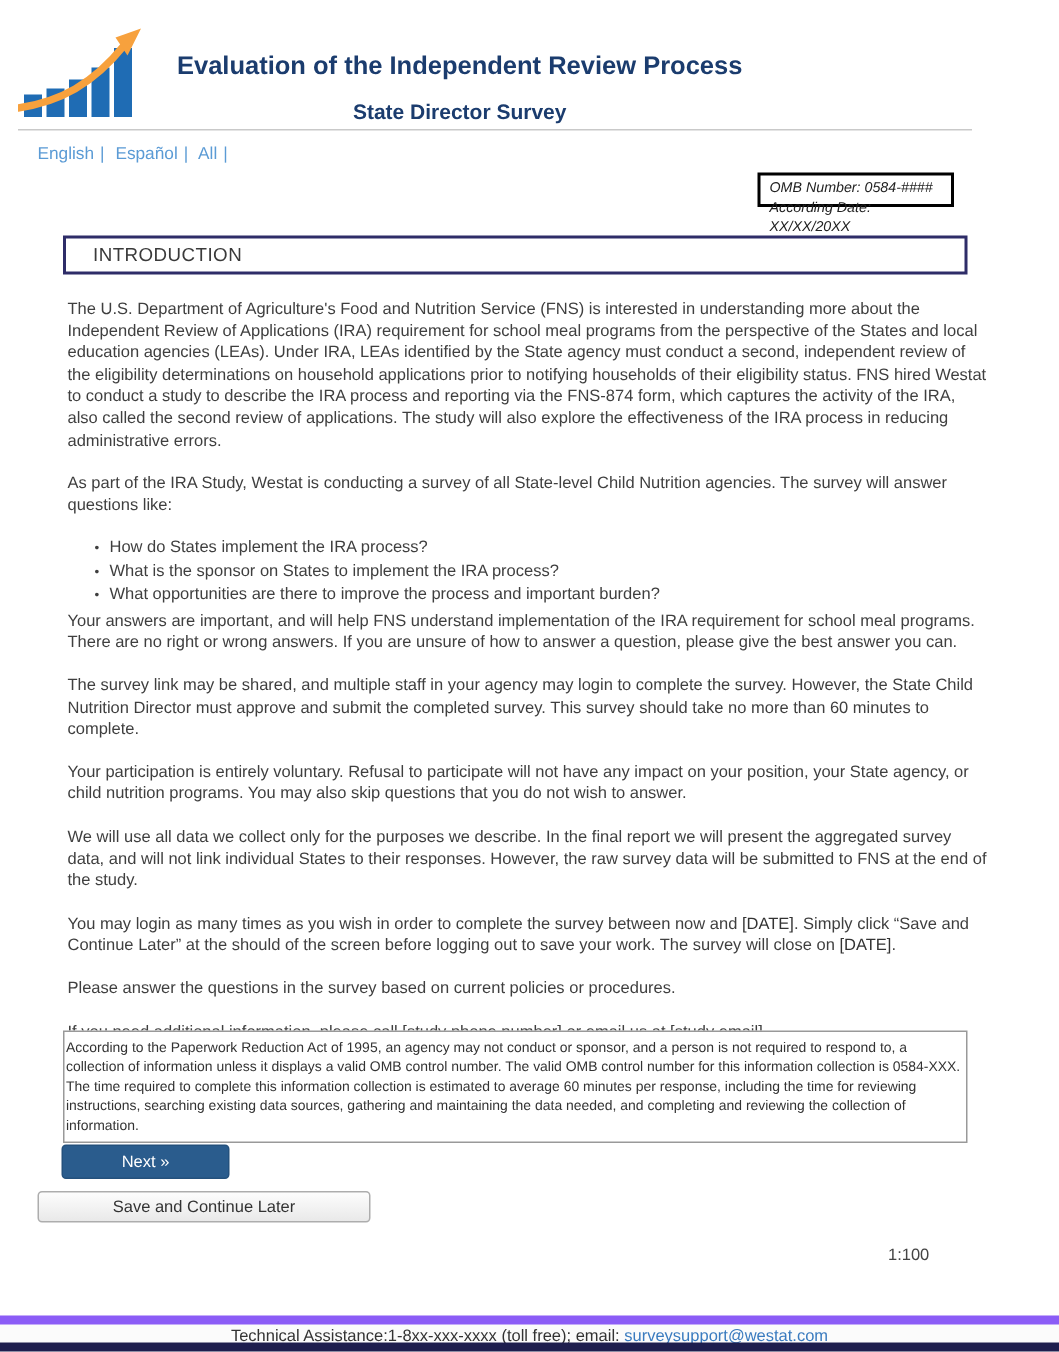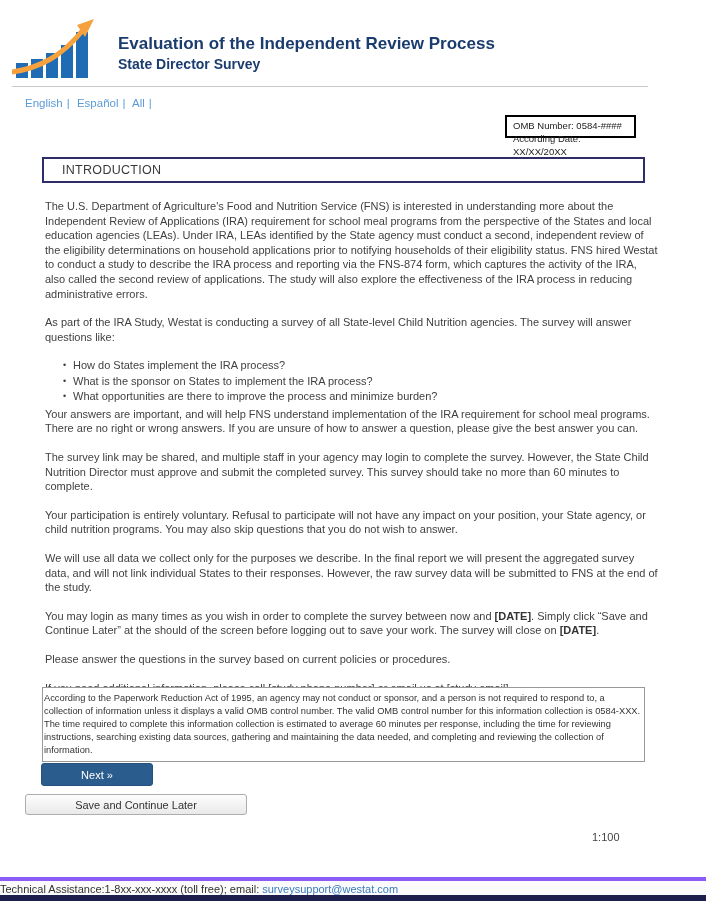--- a/index.html
+++ b/index.html
@@ -6,68 +6,68 @@
   html, body { background: #ffffff; }
   body {
     width: 706px; height: 901px;
     font-family: "Liberation Sans", "DejaVu Sans", sans-serif;
     position: relative; overflow: hidden;
     color: #3f3f3f;
   }
   .page { position: absolute; inset: 0; }
 
   
-  .header { position: absolute; top: 18px; left: 12px; display: flex; align-items: flex-start; }
+  .header { position: absolute; top: 18px; left: 12px; display: flex; align-items: flex-start; text-align: center; }
   .logo-svg { width: 84px; height: 62px; display: block; }
   .titles { margin-left: 22px; margin-top: 16px; }
   .title { font-size: 17px; font-weight: bold; color: #1b3c6e; line-height: 20px; }
-  .subtitle { font-size: 14px; font-weight: bold; color: #1b3c6e; line-height: 17px; margin-top: 2px; }
+  .subtitle { font-size: 14px; font-weight: bold; color: #1b3c6e; line-height: 17px; margin-top: 12px; }
   .header-rule { position: absolute; top: 86px; left: 12px; width: 636px; border: 0; border-top: 1px solid #c9c9c9; }
 
   
   .lang { position: absolute; top: 97px; left: 25px; font-size: 11.5px; color: #5b9bd5; text-align: right; }
   .lang a { color: #5b9bd5; text-decoration: none; cursor: pointer; }
   .lang .sep { color: #5b9bd5; margin: 0 4px; }
 
   
   .omb-box { position: absolute; top: 115px; left: 505px; width: 131px; height: 23px;
-    border: 2px solid #000; padding: 2px 6px; font-size: 9.5px; color: #222; background: #fff; }
+    border: 2px solid #000; padding: 2px 6px; font-size: 9.5px; color: #222; background: #fff; font-style: italic; }
   .omb-box div { line-height: 13px; }
 
   
   .section-header { position: absolute; top: 157px; left: 42px; width: 603px; height: 26px;
     border: 2px solid #2e2d68; background: #fff; display: flex; align-items: center; }
   .section-header span { font-size: 12.5px; color: #3a3a3a; padding-left: 18px; letter-spacing: 0.3px; }
 
   
   .content { position: absolute; top: 199px; left: 45px; width: 614px; font-size: 11px; line-height: 14.6px; color: #3f3f3f; }
   .content p { margin: 0 0 14px 0; }
   .content ul { list-style: none; margin: 0 0 2px 0; padding-left: 18px; }
   .content li { line-height: 15.5px; position: relative; padding-left: 10px; }
   .content li::before { content: "•"; position: absolute; left: 0; top: 0; font-size: 9px; color: #3f3f3f; }
-  .content strong { font-weight: bold; color: #333; }
+  .content strong { font-weight: normal; color: #333; }
 
   
   .pra-box { position: absolute; top: 687px; left: 42px; width: 603px;
     border: 1px solid #999; padding: 4px 1px; font-size: 9.3px; line-height: 13px; color: #333; background: #fff; }
 
   
   .next-btn { position: absolute; top: 763px; left: 25px; width: 112px; height: 23px;
     background: #2a5c8d; color: #ffffff; border: 1px solid #24517d; border-radius: 3px;
     font-size: 11px; font-family: inherit; cursor: pointer; margin-left: 16px; }
   .save-btn { position: absolute; top: 794px; left: 25px; width: 222px; height: 21px;
     background: linear-gradient(#fdfdfd, #e9e9e9); color: #333; border: 1px solid #adadad; border-radius: 3px;
     font-size: 11px; font-family: inherit; cursor: pointer; }
 
   
   .progress { position: absolute; top: 831px; left: 592px; font-size: 11px; color: #444; }
 
   
   .footer-band { position: absolute; left: 0; bottom: 6px; width: 706px; height: 18px;
-    border-top: 4px solid #8b5cf6; background: #fbfbfb; 
+    border-top: 6px solid #8b5cf6; background: #fbfbfb; text-align: center;
     font-size: 11px; color: #333; line-height: 17px; }
   .footer-band a { color: #3a7bbf; text-decoration: none; cursor: pointer; }
   .footer-bar { position: absolute; left: 0; bottom: 0; width: 706px; height: 6px; background: #1e1e4e; }
 </style>
 </head>
 <body>
 
 <div class="page">
 
   <div class="header">
@@ -101,21 +101,21 @@
   <div class="section-header">
     <span>INTRODUCTION</span>
   </div>
 
   <main class="content">
     <p>The U.S. Department of Agriculture's Food and Nutrition Service (FNS) is interested in understanding more about the Independent Review of Applications (IRA) requirement for school meal programs from the perspective of the States and local education agencies (LEAs). Under IRA, LEAs identified by the State agency must conduct a second, independent review of the eligibility determinations on household applications prior to notifying households of their eligibility status. FNS hired Westat to conduct a study to describe the IRA process and reporting via the FNS-874 form, which captures the activity of the IRA, also called the second review of applications. The study will also explore the effectiveness of the IRA process in reducing administrative errors.</p>
     <p>As part of the IRA Study, Westat is conducting a survey of all State-level Child Nutrition agencies. The survey will answer questions like:</p>
     <ul>
       <li>How do States implement the IRA process?</li>
       <li>What is the sponsor on States to implement the IRA process?</li>
-      <li>What opportunities are there to improve the process and minimize burden?</li>
+      <li>What opportunities are there to improve the process and important burden?</li>
     </ul>
     <p>Your answers are important, and will help FNS understand implementation of the IRA requirement for school meal programs. There are no right or wrong answers. If you are unsure of how to answer a question, please give the best answer you can.</p>
     <p>The survey link may be shared, and multiple staff in your agency may login to complete the survey. However, the State Child Nutrition Director must approve and submit the completed survey. This survey should take no more than 60 minutes to complete.</p>
     <p>Your participation is entirely voluntary. Refusal to participate will not have any impact on your position, your State agency, or child nutrition programs. You may also skip questions that you do not wish to answer.</p>
     <p>We will use all data we collect only for the purposes we describe. In the final report we will present the aggregated survey data, and will not link individual States to their responses. However, the raw survey data will be submitted to FNS at the end of the study.</p>
     <p><span>You may login as many times as you wish in order to complete the survey between now and </span><strong>[DATE]</strong><span>. Simply click “Save and Continue Later” at the should of the screen before logging out to save your work. The survey will close on </span><strong>[DATE]</strong><span>.</span></p>
     <p>Please answer the questions in the survey based on current policies or procedures.</p>
     <p>If you need additional information, please call [study phone number] or email us at [study email].</p>
     <p>Thank you.</p>
   </main>

